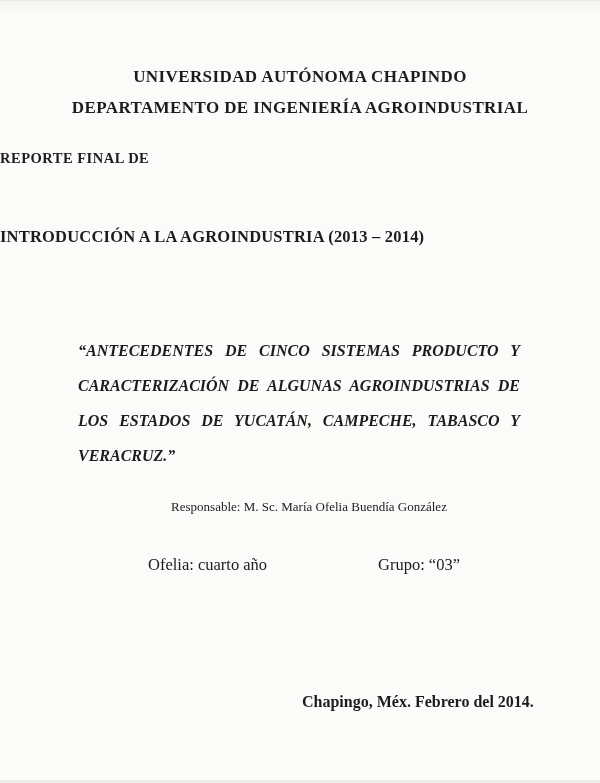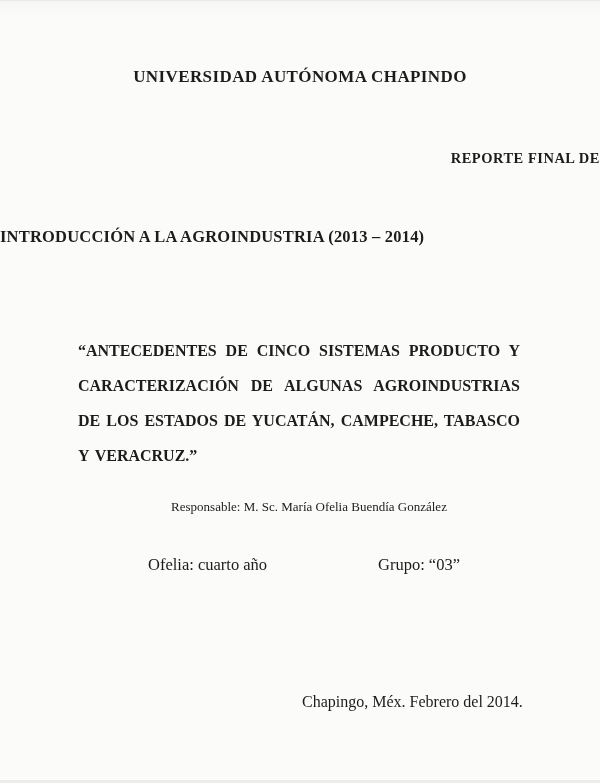--- a/index.html
+++ b/index.html
@@ -45,21 +45,21 @@
     font-size: 17px;
     line-height: 31px;
     letter-spacing: 0.4px;
   }
 
   .report-label {
     position: absolute;
     top: 149px;
     left: 0;
     width: 100%;
-    text-align: right;
+    text-align: left;
     font-weight: bold;
     font-size: 14.5px;
     letter-spacing: 0.5px;
   }
 
   .course-title {
     position: absolute;
     top: 226px;
     left: 0;
     width: 100%;
@@ -68,20 +68,21 @@
     font-size: 16.5px;
     letter-spacing: 0.2px;
   }
 
   .quote-block {
     position: absolute;
     top: 332px;
     left: 78px;
     width: 442px;
     font-weight: bold;
+    font-style: italic;
     font-size: 16px;
     line-height: 35px;
     text-align: justify;
     word-spacing: 2px;
   }
 
   .responsible-line {
     position: absolute;
     top: 498px;
     left: 0;
@@ -101,29 +102,31 @@
   }
   .grade-item  { position: absolute; left: 148px; top: 0; white-space: nowrap; }
   .group-item  { position: absolute; left: 378px; top: 0; white-space: nowrap; }
 
   .place-date {
     position: absolute;
     top: 692px;
     left: 302px;
     font-size: 16px;
     white-space: nowrap;
+    font-weight: bold;
   }
 </style>
 </head>
 <body>
 
 <div class="page">
 
   <div class="doc-header">
     <div>UNIVERSIDAD AUTÓNOMA CHAPINDO</div>
+    <div>DEPARTAMENTO DE INGENIERÍA AGROINDUSTRIAL</div>
   </div>
 
   <div class="report-label">REPORTE FINAL DE</div>
 
   <div class="course-title">INTRODUCCIÓN A LA AGROINDUSTRIA (2013 – 2014)</div>
 
   <div class="quote-block">“ANTECEDENTES DE CINCO SISTEMAS PRODUCTO Y CARACTERIZACIÓN DE ALGUNAS AGROINDUSTRIAS DE LOS ESTADOS DE YUCATÁN, CAMPECHE, TABASCO Y VERACRUZ.”</div>
 
   <div class="responsible-line">Responsable: M. Sc. María Ofelia Buendía González</div>
 

